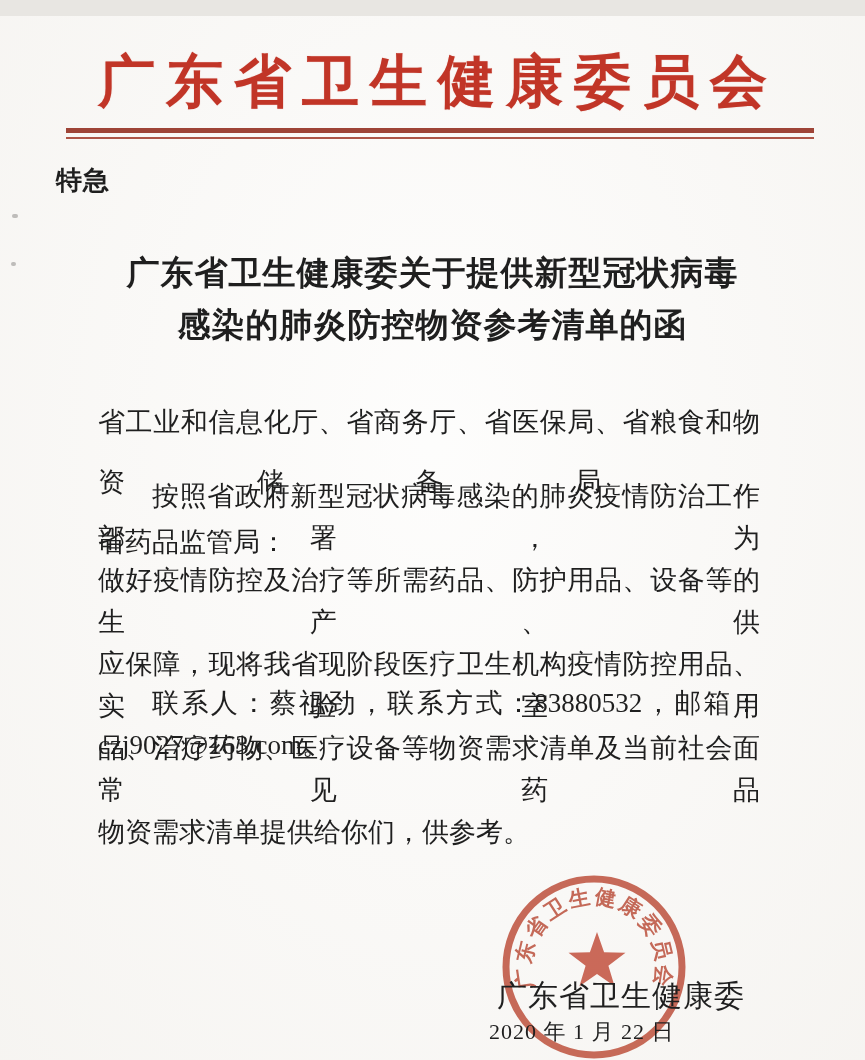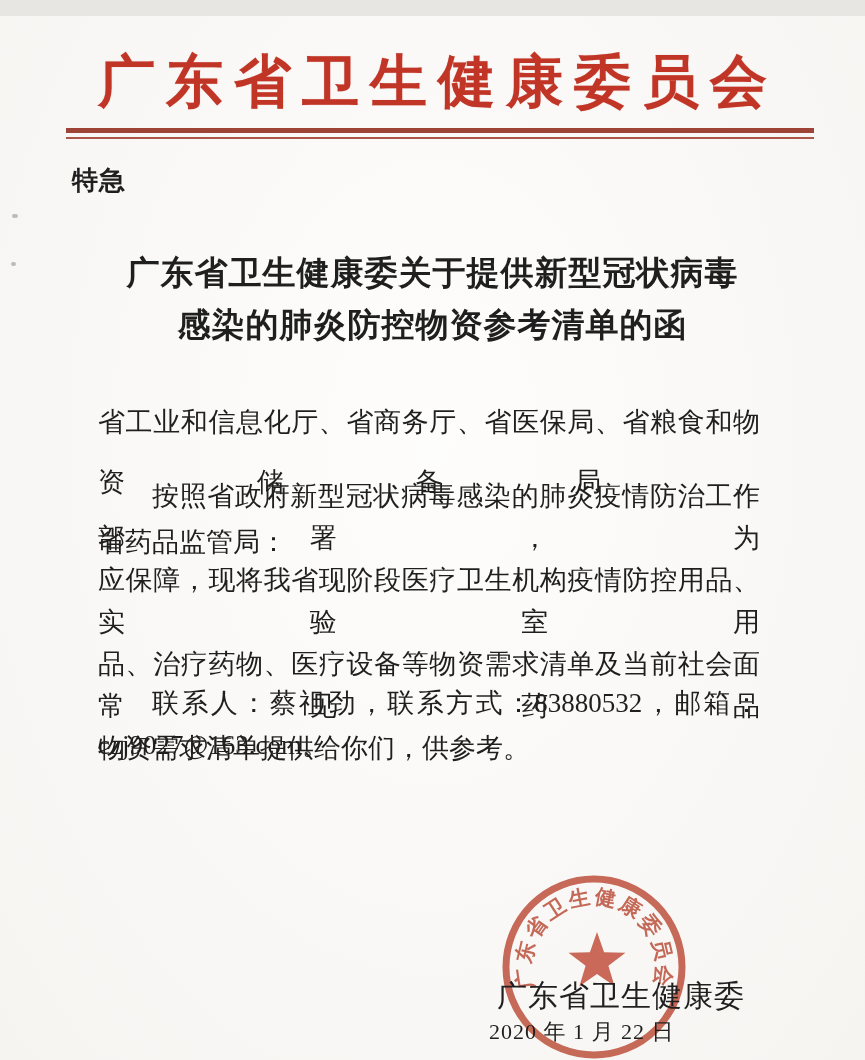--- a/index.html
+++ b/index.html
@@ -26,21 +26,21 @@
     letter-spacing: 11px;
     padding-left: 11px;
     color: #c13527;
     text-shadow: 0 0 1px rgba(193,53,39,0.4);
     white-space: nowrap;
   }
   .rule { position: absolute; left: 66px; top: 112px; width: 748px; }
   .rule .thick { height: 5px; background: #9e4437; }
   .rule .thin  { height: 2px; background: #ad5547; margin-top: 4px; }
   .urgency {
-    position: absolute; left: 72px; top: 147px;
+    position: absolute; left: 56px; top: 147px;
     font-size: 26px; font-weight: bold; letter-spacing: 1px;
   }
   .doc-number {
     position: absolute; right: 107px; top: 148px;
     font-size: 25px; letter-spacing: 1px; white-space: nowrap;
   }
   .doc-title {
     position: absolute; left: 0; right: 0; top: 231px;
     text-align: center;
     font-size: 33px; font-weight: bold;
@@ -98,20 +98,21 @@
     <div>感染的肺炎防控物资参考清单的函</div>
   </div>
 
   <div class="textcol addressee">
     <div class="line-fill">省工业和信息化厅、省商务厅、省医保局、省粮食和物资储备局、</div>
     <div>省药品监管局：</div>
   </div>
 
   <div class="textcol body-par">
     <div class="line-fill indent">按照省政府新型冠状病毒感染的肺炎疫情防治工作部署，为</div>
+    <div class="line-fill">做好疫情防控及治疗等所需药品、防护用品、设备等的生产、供</div>
     <div class="line-fill">应保障，现将我省现阶段医疗卫生机构疫情防控用品、实验室用</div>
     <div class="line-fill">品、治疗药物、医疗设备等物资需求清单及当前社会面常见药品</div>
     <div>物资需求清单提供给你们，供参考。</div>
   </div>
 
   <div class="textcol contact-1 line-fill indent">联系人：蔡祖劲，联系方式：83880532，邮箱：</div>
   <div class="textcol contact-2">czj9027@163.com。</div>
 
 
   <svg class="seal" viewBox="0 0 190 190" xmlns="http://www.w3.org/2000/svg">

